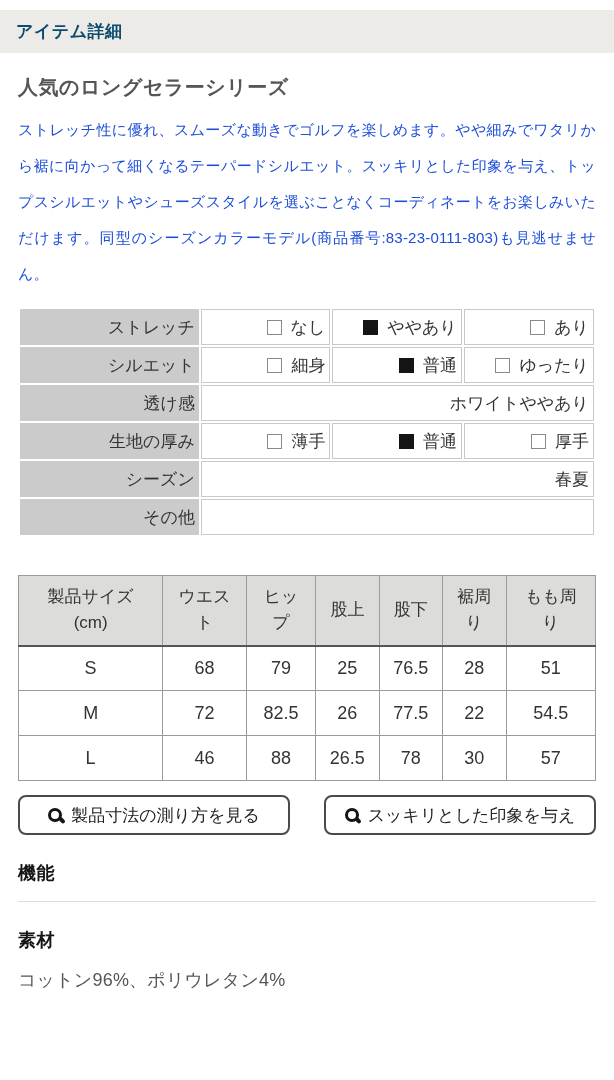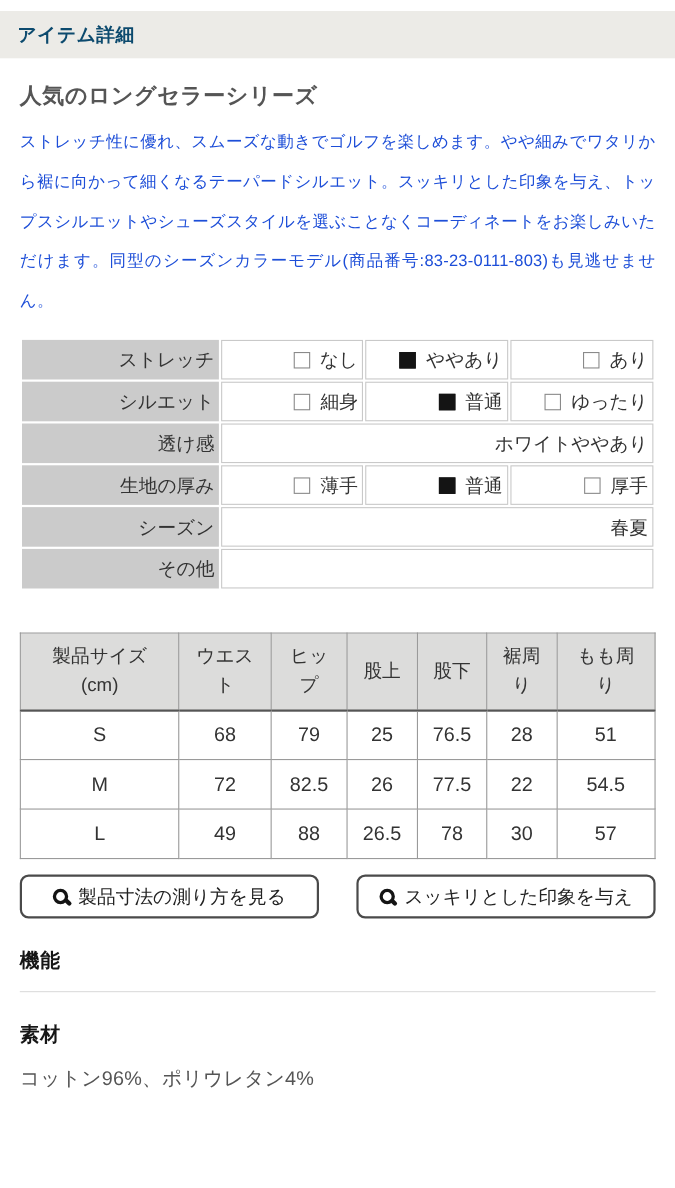--- a/index.html
+++ b/index.html
@@ -136,21 +136,21 @@
           <td>M</td>
           <td>72</td>
           <td>82.5</td>
           <td>26</td>
           <td>77.5</td>
           <td>22</td>
           <td>54.5</td>
         </tr>
         <tr>
           <td>L</td>
-          <td>49</td>
+          <td>46</td>
           <td>88</td>
           <td>26.5</td>
           <td>78</td>
           <td>30</td>
           <td>57</td>
         </tr>
       </tbody>
   </table>
 
   <div class="btn-row">

